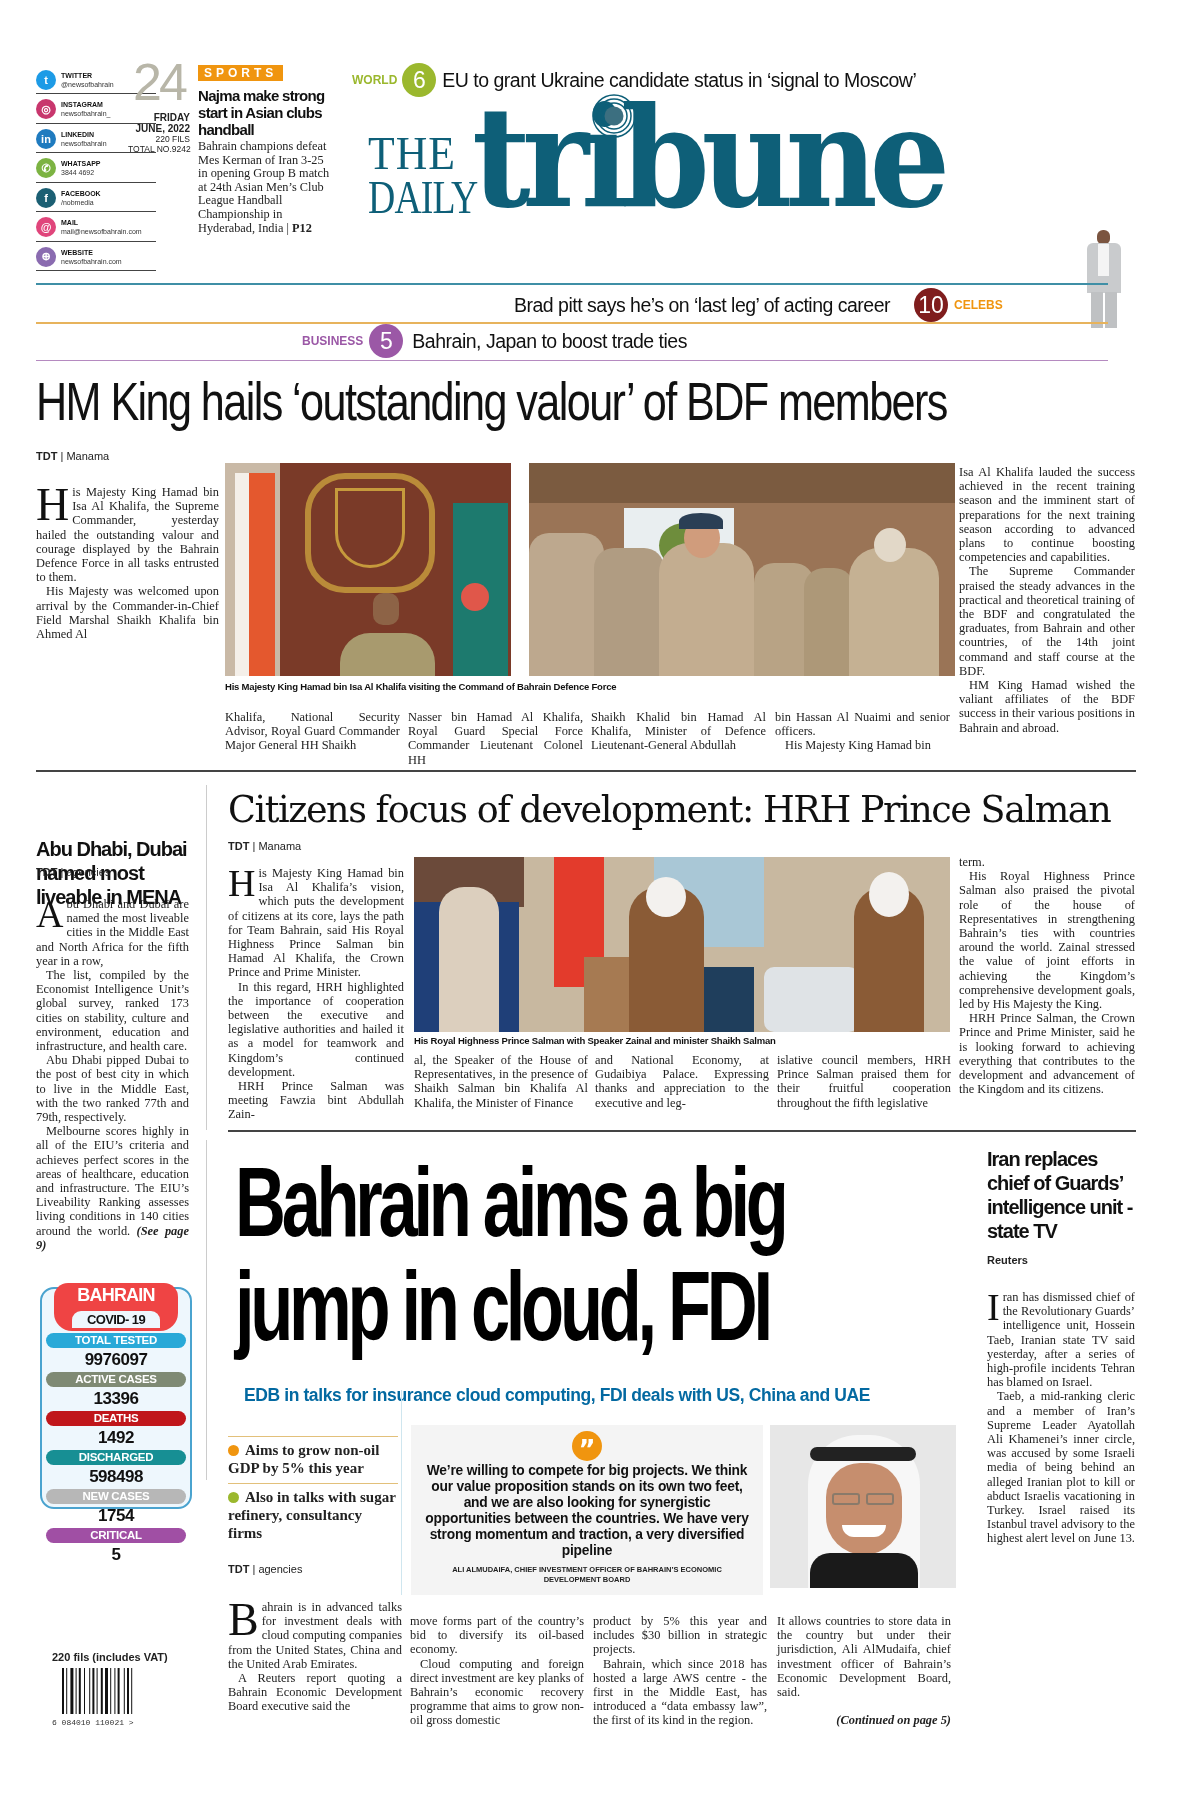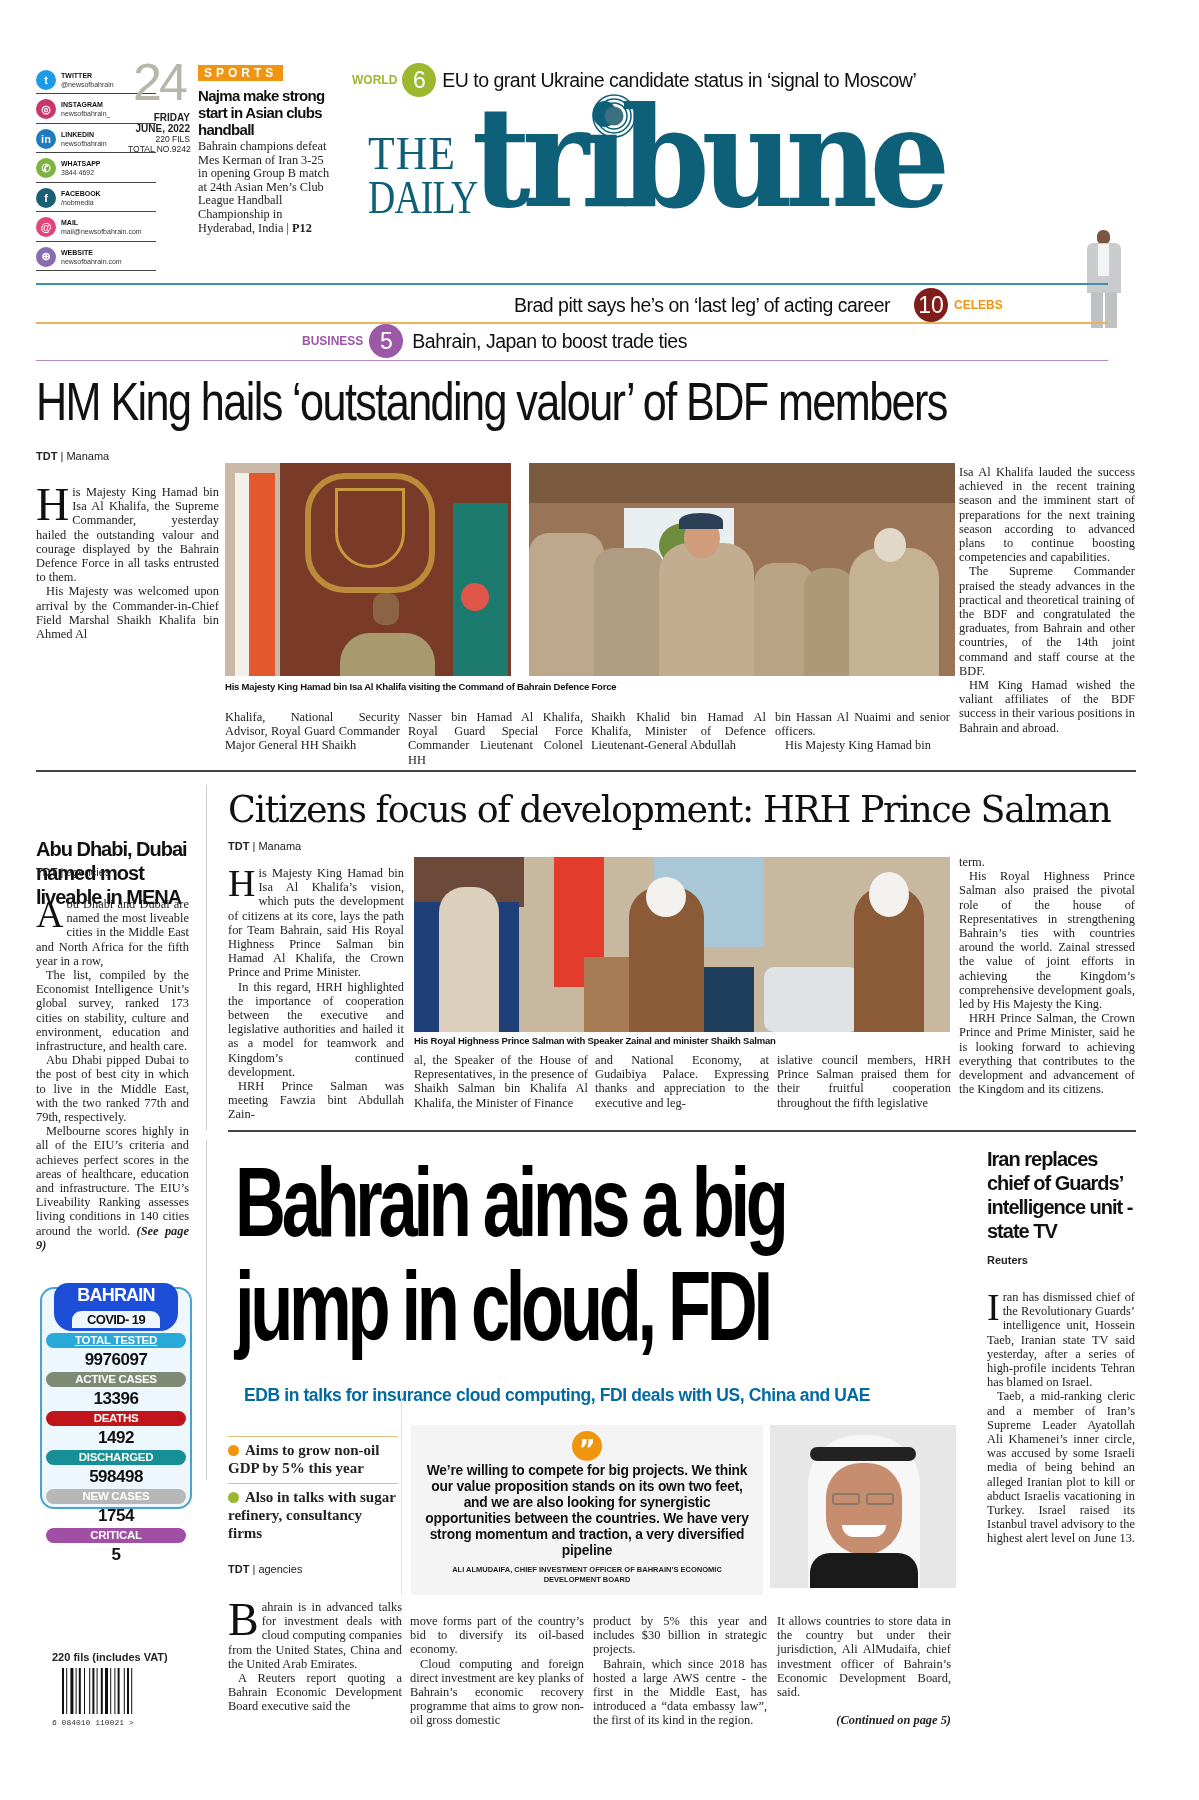--- a/index.html
+++ b/index.html
@@ -255,26 +255,26 @@
 <div class="abs body-text" style="left:777px;top:1053px;width:174px;">islative council members, HRH Prince Salman praised them for their fruitful cooperation throughout the fifth legislative</div>
 <div class="abs body-text" style="left:959px;top:855px;width:176px;">
   <p class="first">term.</p>
   <p>His Royal Highness Prince Salman also praised the pivotal role of the house of Representatives in strengthening Bahrain’s ties with countries around the world. Zainal stressed the value of joint efforts in achieving the Kingdom’s comprehensive development goals, led by His Majesty the King.</p>
   <p>HRH Prince Salman, the Crown Prince and Prime Minister, said he is looking forward to achieving everything that contributes to the development and advancement of the Kingdom and its citizens.</p>
 </div>
 
 <div class="rule" style="left:228px;top:1130px;width:908px;height:2px;background:#444;"></div>
 
 <div class="abs" style="left:40px;top:1287px;width:152px;height:222px;border:2px solid #4aa3cf;border-radius:14px;background:#eef7fd;">
-  <div style="position:absolute;left:12px;top:-6px;width:124px;height:48px;background:#1d4ed8;border-radius:14px 14px 18px 18px;text-align:center;">
+  <div style="position:absolute;left:12px;top:-6px;width:124px;height:48px;background:#ef4444;border-radius:14px 14px 18px 18px;text-align:center;">
     <div class="sans" style="color:#fff;font-weight:700;font-size:18px;line-height:24px;letter-spacing:-0.8px;">BAHRAIN</div>
   </div>
   <div class="sans" style="position:absolute;left:30px;top:22px;width:88px;height:17px;background:#eef7fd;border-radius:9px 9px 0 0;text-align:center;font-weight:700;font-size:13px;line-height:17px;color:#111;letter-spacing:-0.6px;">COVID- 19</div>
   <div id="covid-stats" style="position:absolute;left:0;top:44px;width:148px;">
-      <div class="covid-pill" style="background: rgb(41, 169, 216); text-decoration: underline;">TOTAL TESTED</div>
+      <div class="covid-pill" style="background: rgb(41, 169, 216);">TOTAL TESTED</div>
       <div class="covid-num">9976097</div>
       <div class="covid-pill" style="background: rgb(127, 138, 116);">ACTIVE CASES</div>
       <div class="covid-num">13396</div>
       <div class="covid-pill" style="background: rgb(192, 22, 27);">DEATHS</div>
       <div class="covid-num">1492</div>
       <div class="covid-pill" style="background: rgb(23, 143, 148);">DISCHARGED</div>
       <div class="covid-num">598498</div>
       <div class="covid-pill" style="background: rgb(183, 183, 183);">NEW CASES</div>
       <div class="covid-num">1754</div>
       <div class="covid-pill" style="background: rgb(160, 79, 164);">CRITICAL</div>

